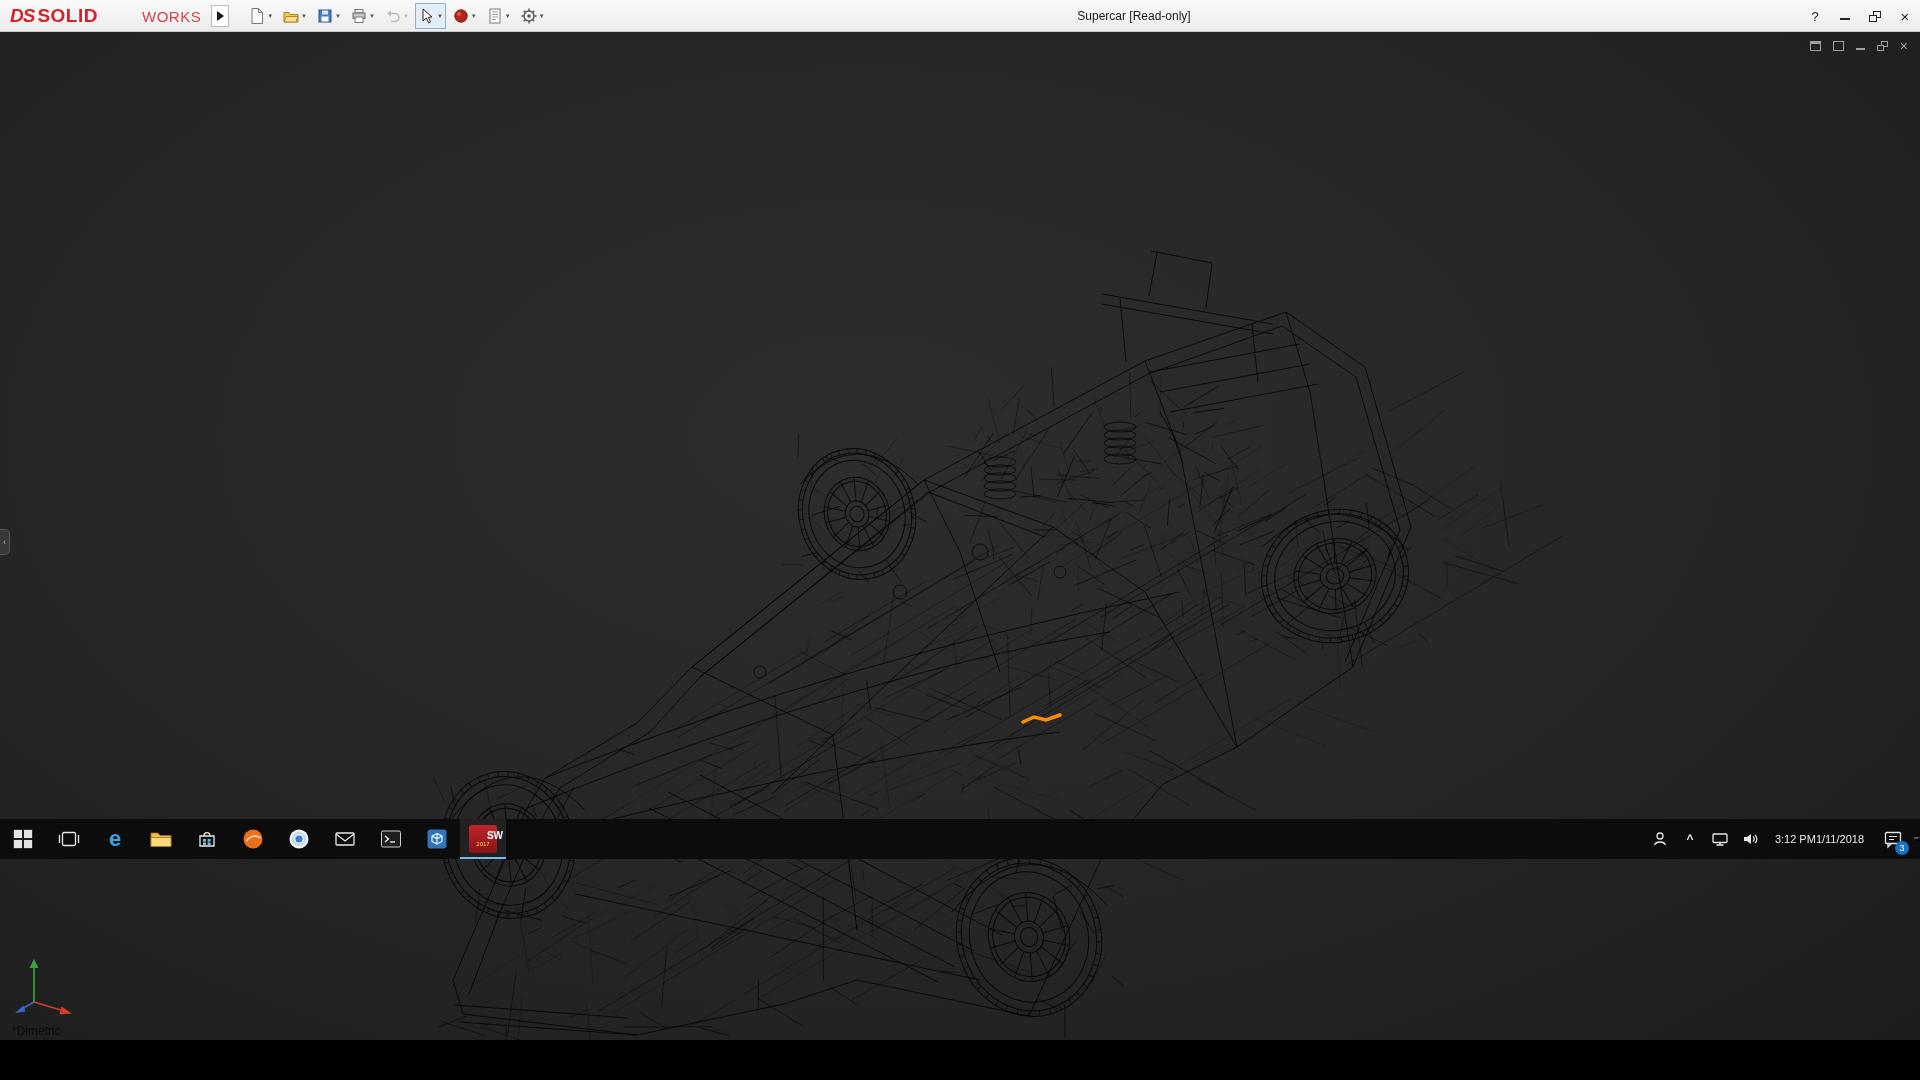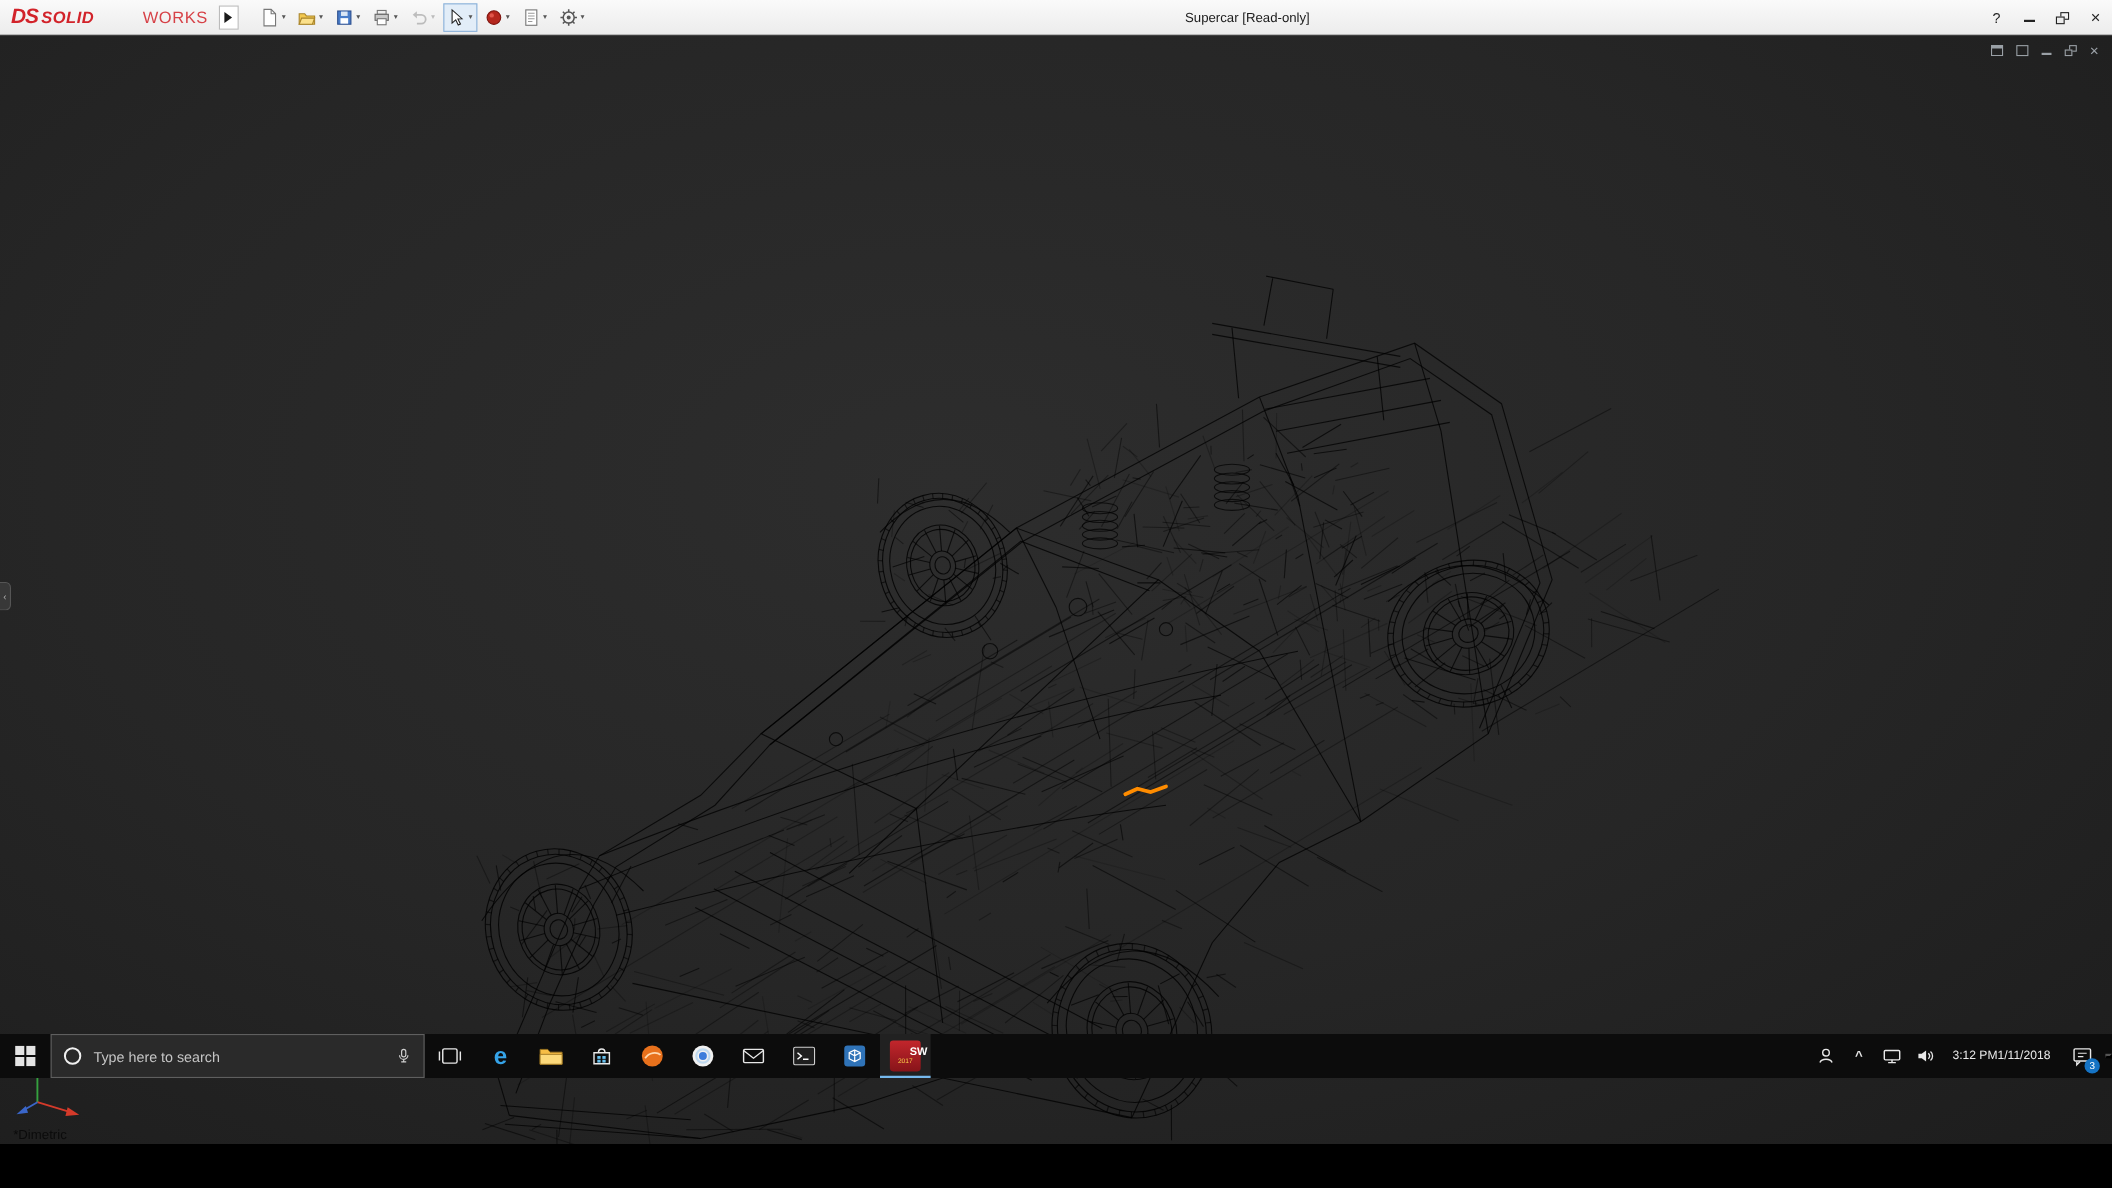--- a/index.html
+++ b/index.html
@@ -1,26 +1,26 @@
 <!DOCTYPE html>
 <html><head>
 <meta charset="utf-8">
 <style>
   * { margin:0; padding:0; box-sizing:border-box; }
   html,body { width:1920px; height:1080px; overflow:hidden; background:#000;
               font-family:"Liberation Sans", sans-serif; }
-  .screen { position:relative; width:1920px; height:980px; }
+  .screen { position:relative; width:1920px; height:859px; }
 
   
   .titlebar { position:absolute; top:0; left:0; right:0; height:32px;
               background:linear-gradient(#fafafa,#ececec);
               border-bottom:1px solid #c9c9c9; display:flex; align-items:center; z-index:30; }
   .brand { display:flex; align-items:baseline; padding-left:10px; gap:3px; white-space:nowrap; }
   .brand-ds { font-size:19px; font-weight:bold; font-style:italic; letter-spacing:-1px; }
-  .brand-solid { font-size:15px; font-weight:bold; letter-spacing:.5px;font-style:italic; }
+  .brand-solid { font-size:19px; font-weight:bold; letter-spacing:.5px; }
   .brand-works { font-size:15px; font-weight:normal; letter-spacing:.5px; opacity:.85;padding-left:44px; }
   .flyout-arrow { margin-left:10px; width:18px; height:22px; background:#fff; border:1px solid #bbb;
                   display:flex; align-items:center; justify-content:center; cursor:pointer; }
   .flyout-arrow .tri { width:0; height:0; border-left:7px solid #1a1a1a;
                        border-top:5px solid transparent; border-bottom:5px solid transparent; }
   .toolbar { display:flex; align-items:center; margin-left:16px; gap:3px; }
   .tbtn { height:26px; padding:0 2px; display:flex; align-items:center; gap:1px;
           background:transparent; border:1px solid transparent; cursor:pointer; }
   .tbtn.active { border:1px solid #8ab0d8; background:#e2edf8; }
   .tbtn.disabled { opacity:.35; }
@@ -1040,30 +1040,20 @@
   <footer class="taskbar">
     <button class="tb-btn">
       <svg width="22" height="22" viewBox="0 0 24 24">
         <rect x="2" y="2" width="9" height="9" fill="#e4e4e4"></rect>
           <rect x="13" y="2" width="9" height="9" fill="#e4e4e4"></rect>
         <rect x="2" y="13" width="9" height="9" fill="#e4e4e4"></rect>
           <rect x="13" y="13" width="9" height="9" fill="#e4e4e4"></rect>
       </svg>
     </button>
 
-    <div class="tb-search">
-      <svg width="18" height="18" viewBox="0 0 18 18">
-        <circle cx="9" cy="9" r="7" fill="none" stroke="#f0f0f0" stroke-width="1.8"></circle>
-      </svg>
-      <span class="tb-search-text">Type here to search</span>
-      <svg width="16" height="18" viewBox="0 0 21 20">
-        <rect x="8" y="2" width="5" height="9" rx="2.5" fill="none" stroke="#cfcfcf" stroke-width="1.4"></rect>
-        <path d="M5.5,9 a5,5 0 0 0 10,0 M10.5,14 v3 M7.5,17 h6" fill="none" stroke="#cfcfcf" stroke-width="1.4"></path>
-      </svg>
-    </div>
 
     <button class="tb-btn">
       <svg width="24" height="24" viewBox="0 0 24 24">
         <rect x="5.5" y="5.5" width="13" height="13" rx="1.5" fill="none" stroke="#e8e8e8" stroke-width="1.3"></rect>
         <path d="M2.5,8 V16 M21.5,8 V16" stroke="#e8e8e8" stroke-width="1.3" fill="none"></path>
       </svg>
     </button>
     <button class="tb-btn">
       <span class="edge-e">e</span>
     </button>

